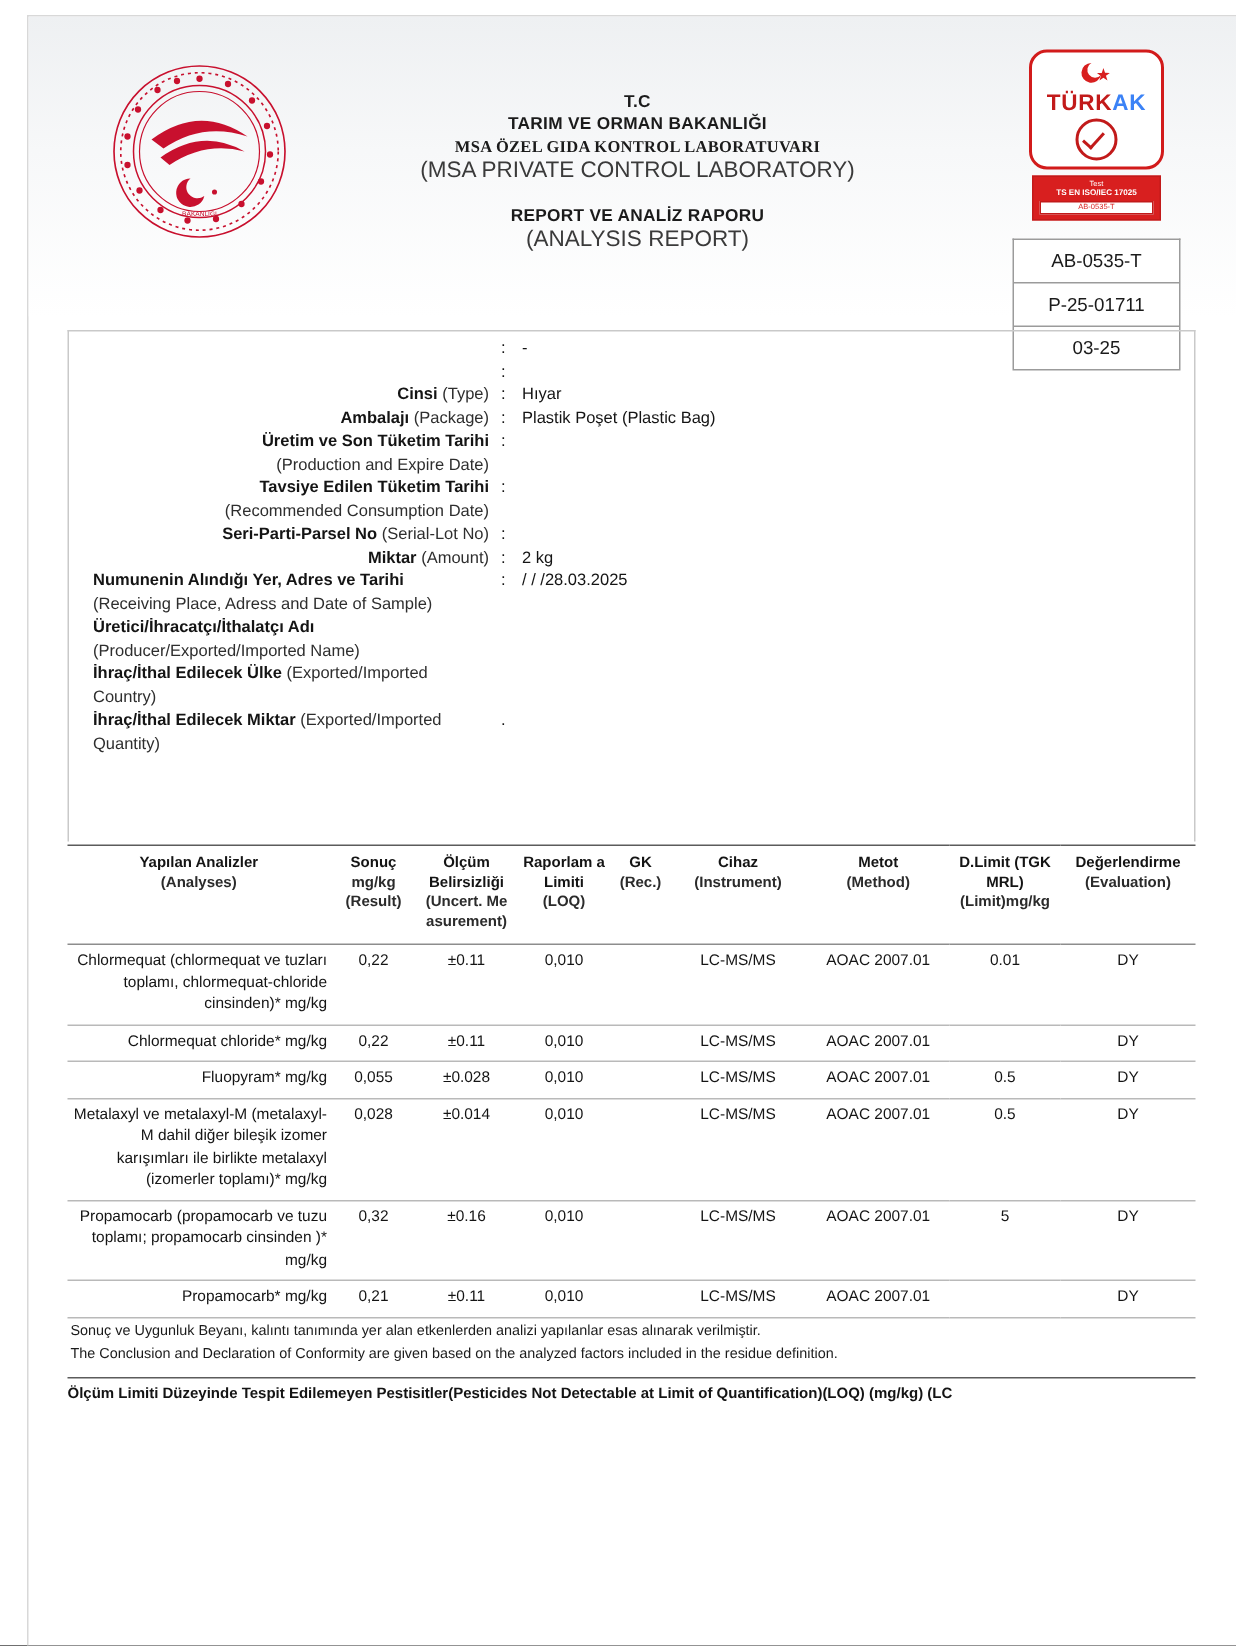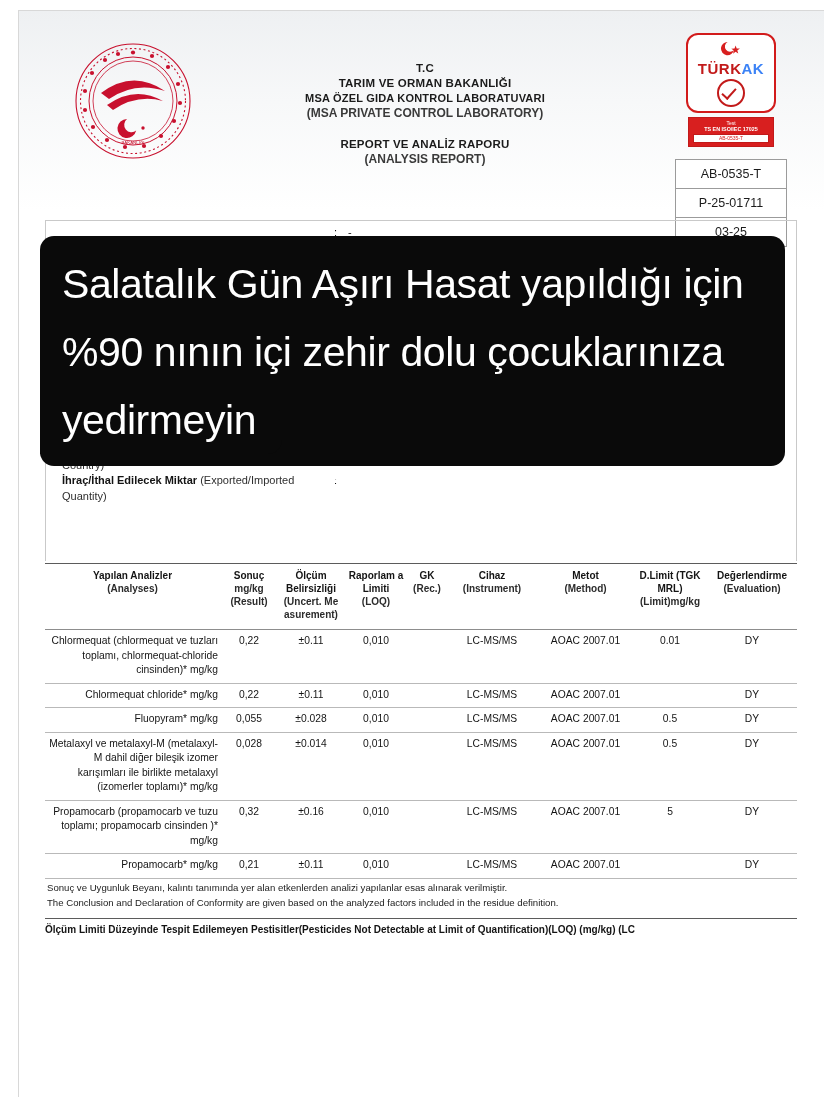--- a/index.html
+++ b/index.html
@@ -70,24 +70,24 @@
     text-align: center;
     color: #1b1b1b;
   }
   .ht-line {
     font-weight: bold;
     font-size: 11.5px;
     line-height: 15px;
     letter-spacing: .2px;
     white-space: nowrap;
   }
-  .ht-line.small { font-size: 11px; }
+  .ht-line.small { font-size: 11px; font-family: Liberation Serif, serif; }
   .ht-sub {
-    font-weight: bold;
-    font-size: 12px;
+    font-weight: normal;
+    font-size: 15px;
     line-height: 15px;
     color: #3a3a3a;
   }
   .ht-gap { height: 16px; }
 
   
   .turkak-wrap {
     position: absolute;
     right: 10px;
     top: 22px;
@@ -573,19 +573,14 @@
       <div class="foot-note">Sonuç ve Uygunluk Beyanı, kalıntı tanımında yer alan etkenlerden analizi yapılanlar esas alınarak verilmiştir.</div>
       <div class="foot-note">The Conclusion and Declaration of Conformity are given based on the analyzed factors included in the residue definition.</div>
       <div class="foot-rule"></div>
       <div class="foot-bold">Ölçüm Limiti Düzeyinde Tespit Edilemeyen Pestisitler(Pesticides Not Detectable at Limit of Quantification)(LOQ)  (mg/kg)  (LC</div>
 
     </div>
   </div>
 
   <div class="white-card"></div>
 
-  <div class="banner">
-    <div class="banner-line">Salatalık Gün Aşırı Hasat yapıldığı için</div>
-    <div class="banner-line">%90 nının içi zehir dolu çocuklarınıza</div>
-    <div class="banner-line l3">yedirmeyin</div>
-  </div>
 
 </div>
 
 </body></html>

